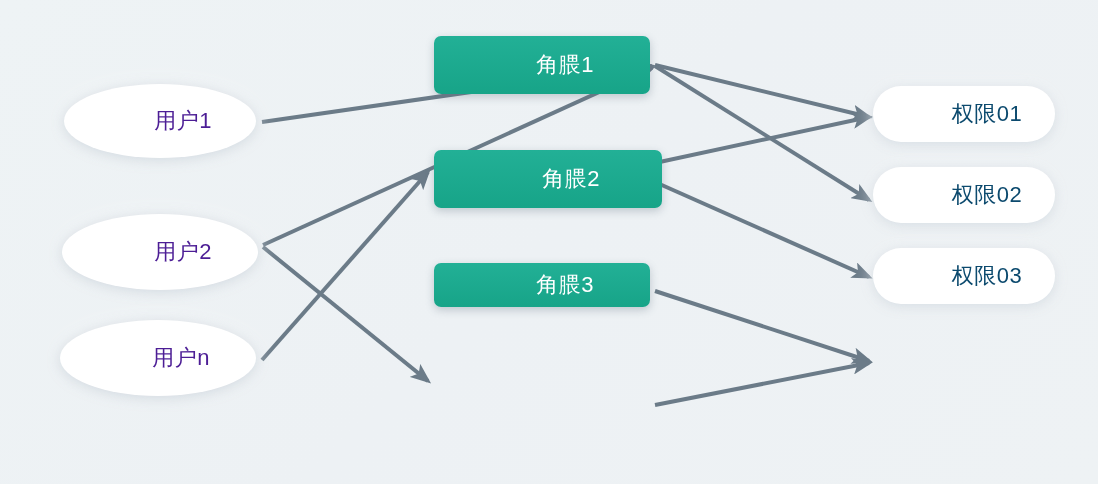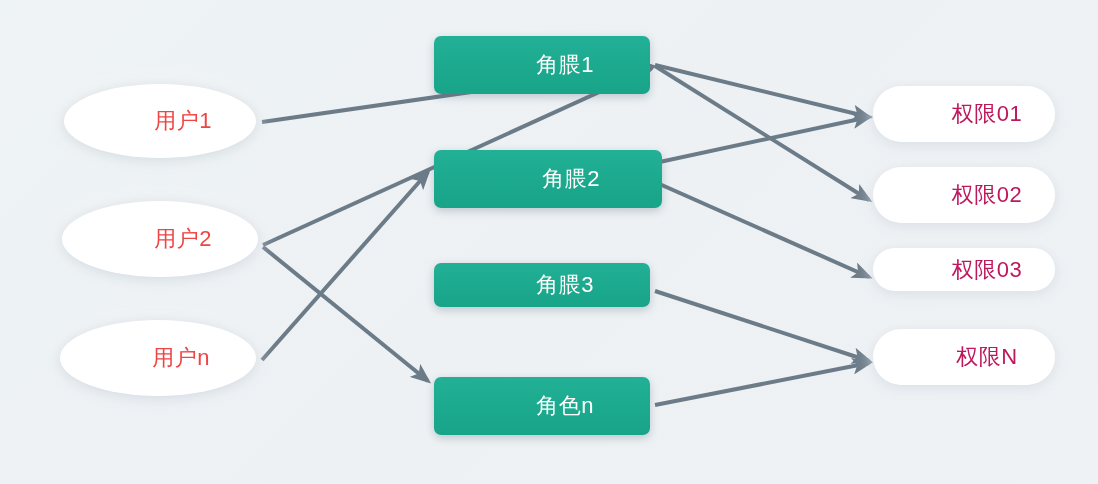--- a/index.html
+++ b/index.html
@@ -35,21 +35,21 @@
     z-index: 2;
     padding-left: 46px;
   }
   .node-user {
     border-radius: 50%;
     background: #ffffff;
     box-shadow: 0 2px 14px rgba(120, 140, 160, 0.30),
                 0 0 22px rgba(255, 255, 255, 0.85);
   }
   .node-user .node-label {
-    color: #ef4444;
+    color: #4c1d95;
     font-size: 22px;
     letter-spacing: 0.5px;
   }
   .node-role {
     border-radius: 7px;
     background: #1eab8f;
     background: linear-gradient(180deg, #22b096 0%, #17a488 100%);
     box-shadow: 0 3px 9px rgba(90, 110, 125, 0.32);
   }
   .node-role .node-label {
@@ -57,21 +57,21 @@
     font-size: 22px;
     letter-spacing: 0.5px;
   }
   .node-perm {
     border-radius: 32px;
     background: #ffffff;
     box-shadow: 0 2px 13px rgba(120, 140, 160, 0.28),
                 0 0 18px rgba(255, 255, 255, 0.9);
   }
   .node-perm .node-label {
-    color: #be185d;
+    color: #0c4a6e;
     font-size: 22px;
     letter-spacing: 0.5px;
   }
   .node-label {
     white-space: nowrap;
     user-select: none;
   }
 </style>
 </head>
 <body>
@@ -94,46 +94,40 @@
         <line x1="655" y1="163" x2="869" y2="117" stroke="#6b7b88" stroke-width="4" stroke-linecap="butt" marker-end="url(#arrowhead)"></line>
         <line x1="655" y1="182" x2="869" y2="277" stroke="#6b7b88" stroke-width="4" stroke-linecap="butt" marker-end="url(#arrowhead)"></line>
         <line x1="655" y1="291" x2="869" y2="361" stroke="#6b7b88" stroke-width="4" stroke-linecap="butt" marker-end="url(#arrowhead)"></line>
         <line x1="655" y1="405" x2="869" y2="363" stroke="#6b7b88" stroke-width="4" stroke-linecap="butt" marker-end="url(#arrowhead)"></line>
       </g>
   </svg>
 
   <div class="node node-user" style="left: 64px; top: 84px; width: 192px; height: 74px;">
     <span class="node-label">用户1</span>
   </div>
-  <div class="node node-user" style="left: 62px; top: 201px; width: 196px; height: 76px;">
+  <div class="node node-user" style="left: 62px; top: 214px; width: 196px; height: 76px;">
     <span class="node-label">用户2</span>
   </div>
   <div class="node node-user" style="left: 60px; top: 320px; width: 196px; height: 76px; text-align: right;">
     <span class="node-label">用户n</span>
   </div>
 
   <div class="node node-role" style="left: 434px; top: 36px; width: 216px; height: 58px;">
     <span class="node-label">角腲1</span>
   </div>
   <div class="node node-role" style="left: 434px; top: 150px; width: 228px; height: 58px;">
     <span class="node-label">角腲2</span>
   </div>
   <div class="node node-role" style="left: 434px; top: 263px; width: 216px; height: 44px;">
     <span class="node-label">角腲3</span>
   </div>
-  <div class="node node-role" style="left: 434px; top: 377px; width: 216px; height: 58px;">
-    <span class="node-label">角色n</span>
-  </div>
 
   <div class="node node-perm" style="left: 873px; top: 86px; width: 182px; height: 56px;">
     <span class="node-label">权限01</span>
   </div>
   <div class="node node-perm" style="left: 873px; top: 167px; width: 182px; height: 56px; justify-content: center;">
     <span class="node-label">权限02</span>
   </div>
-  <div class="node node-perm" style="left: 873px; top: 248px; width: 182px; height: 43px;">
+  <div class="node node-perm" style="left: 873px; top: 248px; width: 182px; height: 56px;">
     <span class="node-label">权限03</span>
-  </div>
-  <div class="node node-perm" style="left: 873px; top: 329px; width: 182px; height: 56px;">
-    <span class="node-label">权限N</span>
   </div>
 
 </div>
 
 </body></html>

